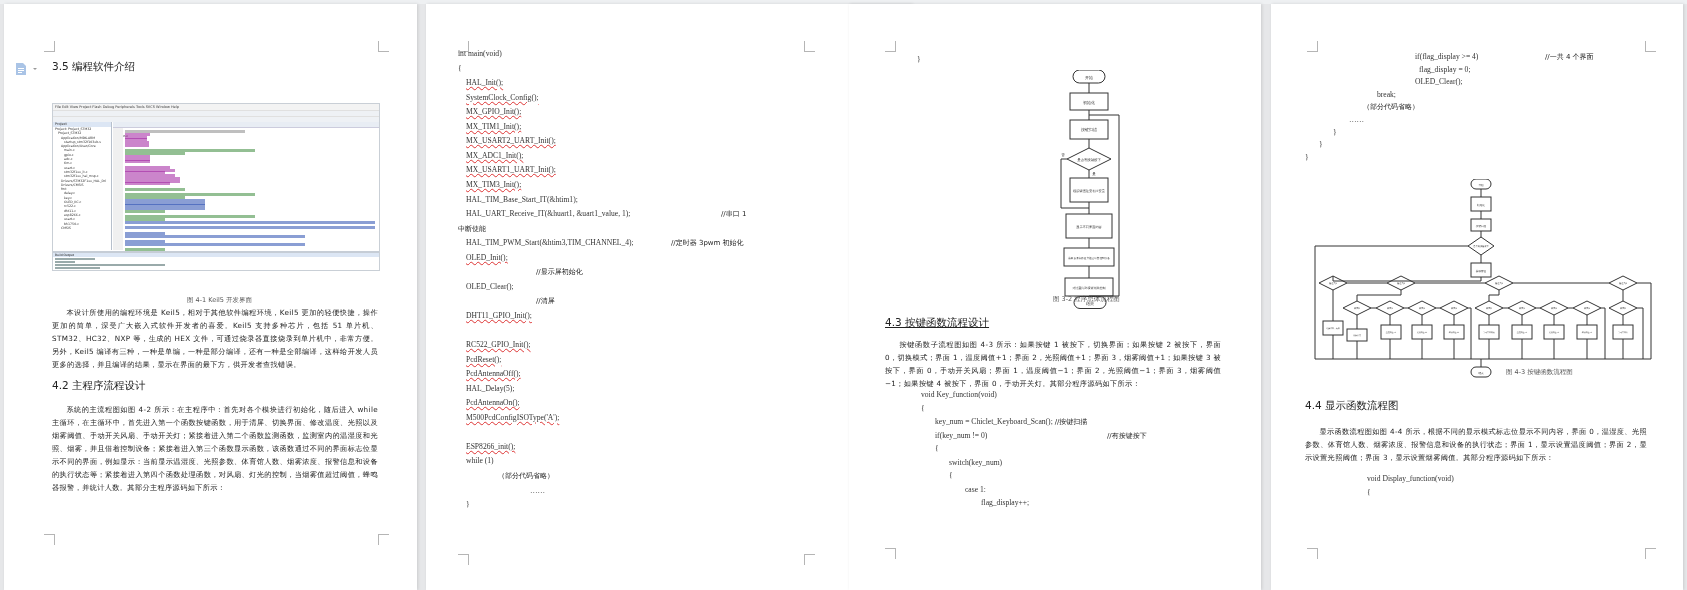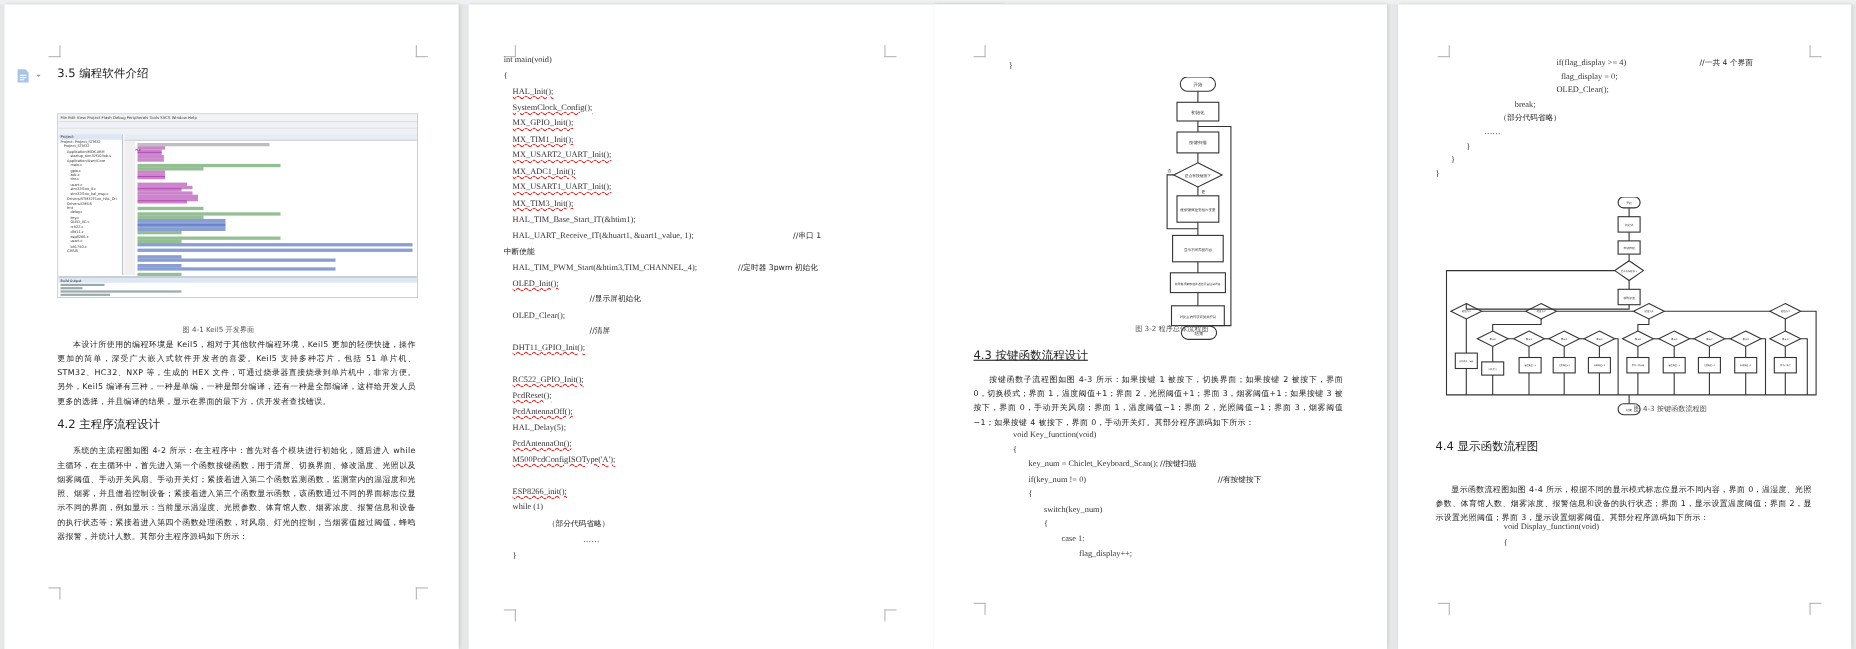--- a/index.html
+++ b/index.html
@@ -7,21 +7,21 @@
   .topstrip{position:absolute;left:0;top:0;width:1687px;height:4px;background:#eef0f2;}
   .page{position:absolute;top:4px;height:586px;background:#fff;box-shadow:1px 0 3px rgba(0,0,0,.12);overflow:hidden;}
   .crop{position:absolute;width:10px;height:10px;border-color:#b5b5b5;border-style:solid;border-width:0;}
   .crop.tl{border-right-width:1px;border-bottom-width:1px;}
   .crop.tr{border-left-width:1px;border-bottom-width:1px;}
   .crop.bl{border-right-width:1px;border-top-width:1px;}
   .crop.br{border-left-width:1px;border-top-width:1px;}
   .h2{position:absolute;font-family:"DejaVu Sans",sans-serif;font-size:10.5px;color:#222;white-space:nowrap;}
   .para{position:absolute;font-size:7.2px;line-height:13px;color:#222;text-align:justify;letter-spacing:.35px;}
   .para p{margin:0;text-indent:2em;}
-  .caption{position:absolute;font-size:6.5px;color:#555;white-space:nowrap;}
+  .caption{position:absolute;font-size:6.5px;color:#555;white-space:nowrap;margin-left:21px;}
   .code{position:absolute;font-family:"Liberation Serif",serif;font-size:7.6px;color:#333;white-space:pre;}
   .code .ln{position:absolute;white-space:pre;}
   .squig{text-decoration:underline wavy #d33;text-decoration-thickness:1px;text-underline-offset:1px;}
   .cmt{font-family:"DejaVu Sans",sans-serif;font-size:7px;color:#222;}
   
   .keil{position:absolute;left:52px;top:103px;width:326px;height:166px;background:#fff;border:1px solid #c9cfd6;overflow:hidden;}
   .keil .menubar{height:6px;background:#f3f3f3;font-size:3.5px;color:#444;white-space:nowrap;padding-left:2px;line-height:6px;}
   .keil .tbar{height:5px;background:#eef1f5;border-top:1px solid #e0e0e0;}
   .keil .proj{position:absolute;left:0;top:18px;width:58px;height:128px;background:#fff;border-right:1px solid #b7c0cc;}
   .keil .proj .phdr{height:5px;background:#dce6f4;font-size:3.5px;line-height:5px;padding-left:2px;color:#333;}
@@ -330,18 +330,18 @@
       <text x="211" y="154" font-size="1.9">温度阈值−1</text>
       <text x="243" y="154" font-size="1.9">光照阈值−1</text>
       <text x="276" y="154" font-size="1.9">烟雾阈值−1</text>
       <text x="312" y="154" font-size="1.9">手动开关灯</text>
       <text x="170" y="194.5">结束</text>
     </g>
   </svg>
 
   <div class="caption" style="left:170px;top:364px;padding-left:44px;">图 4-3   按键函数流程图</div>
   <div class="h2" style="left:34px;top:395px;">4.4 显示函数流程图</div>
-  <div class="para" style="left:34px;top:421px;width:342px;margin-top:13px;">
+  <div class="para" style="left:34px;top:421px;width:342px;">
       <p>显示函数流程图如图 4-4 所示，根据不同的显示模式标志位显示不同内容，界面 0，温湿度、光照参数、体育馆人数、烟雾浓度、报警信息和设备的执行状态；界面 1，显示设置温度阈值；界面 2，显示设置光照阈值；界面 3，显示设置烟雾阈值。其部分程序源码如下所示：</p>
     </div>
   <div class="code" style="left:96px;top:470px;">void Display_function(void)</div>
   <div class="code" style="left:96px;top:484px;">{</div>
 </div>
 
 </body></html>

